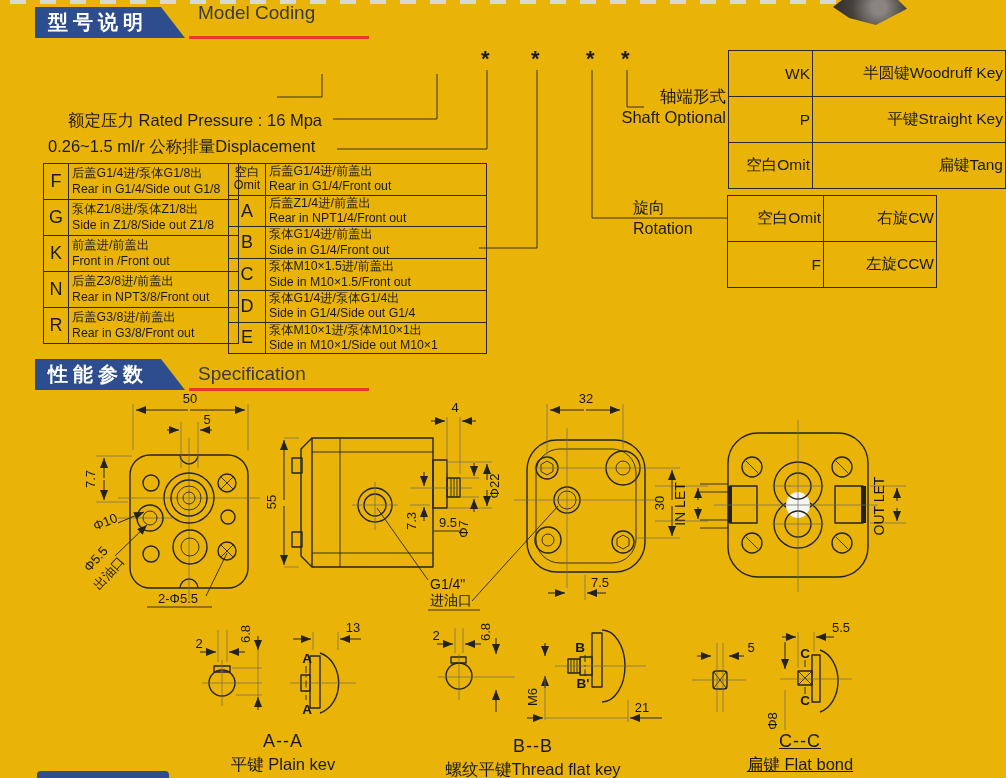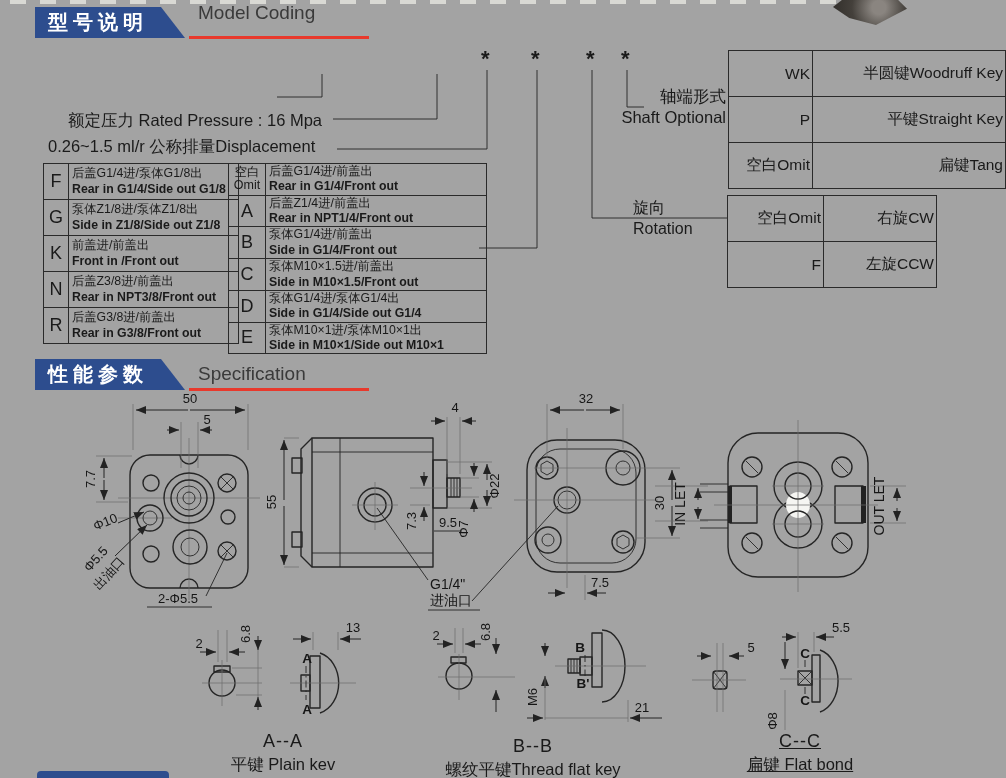--- a/index.html
+++ b/index.html
@@ -1,16 +1,16 @@
 <!DOCTYPE html>
 <html><head>
 <meta charset="utf-8">
 <style>
   html,body{margin:0;padding:0;}
-  .page{position:relative;width:1006px;height:778px;background:#a3a3a3;overflow:hidden;
+  .page{position:relative;width:1006px;height:778px;background:#eab308;overflow:hidden;
         font-family:"Liberation Sans","DejaVu Sans",sans-serif;color:#1a1a1a;}
   .abs{position:absolute;}
   
   .top-noise{left:10px;top:0;width:840px;height:4px;
     background:repeating-linear-gradient(90deg,#d9d9d4 0 16px,transparent 16px 30px);}
   
   .photo-frag{left:833px;top:0;width:74px;height:25px;
     background:radial-gradient(circle at 62% 30%, #8a8580 0 14%, #44403b 55%, #302d29 100%);
     clip-path:polygon(12% 0,88% 0,100% 35%,58% 100%,22% 72%,0 28%);}
   
@@ -24,21 +24,21 @@
   .mcode .dash{margin-left:32px;}
   .mcode .ser{margin-left:10px;}
   .star{font-weight:bold;font-size:22px;}
   .lbl{font-size:16.5px;white-space:nowrap;}
   
   table.ptable{border-collapse:collapse;table-layout:fixed;}
   .ptable td{border:1.5px solid #2a2a2a;padding:0 3px;vertical-align:middle;overflow:hidden;}
   .ptable .code-cell{text-align:center;font-size:18px;padding:0 1px;}
   .ptable .code-small{font-size:12.5px;line-height:1.1;}
   .zh{font-size:12.3px;line-height:1.25;white-space:nowrap;}
-  .en{font-size:12.3px;line-height:1.25;white-space:nowrap;font-weight:bold;}
+  .en{font-size:12.3px;line-height:1.25;white-space:nowrap;}
   
   .opt td{border:1.5px solid #2a2a2a;text-align:right;font-size:15.5px;padding:12px 2px;white-space:nowrap;}
   .shaft-label{text-align:right;font-size:16.5px;line-height:21px;white-space:nowrap;}
   .rot-label{text-align:left;font-size:16px;line-height:21px;white-space:nowrap;}
   
   .cap{text-align:center;white-space:nowrap;}
   .cap .t1{font-size:18px;letter-spacing:1px;}
   .cap .t2{font-size:16.5px;margin-top:2px;}
   .frag-banner{left:37px;top:771px;width:132px;height:7px;background:#2d4d8e;border-radius:4px 4px 0 0;}
   

